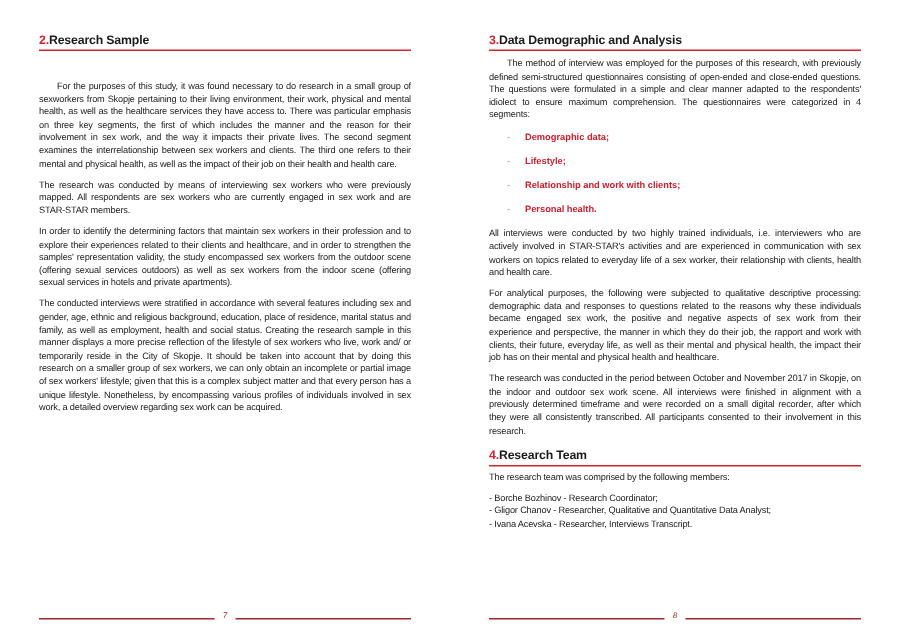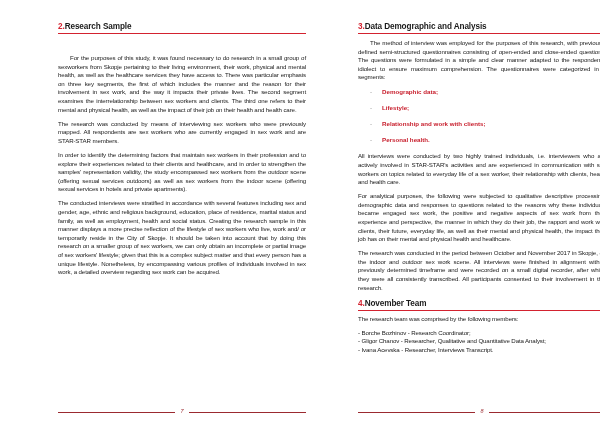--- a/index.html
+++ b/index.html
@@ -1,18 +1,18 @@
 <!DOCTYPE html>
 <html><head>
 <meta charset="utf-8">
 <style>
   html, body { margin:0; padding:0; background:#ffffff; }
   body { width:600px; height:425px; position:relative; overflow:hidden;
          font-family:"Liberation Sans", sans-serif; color:#1a1a1a; }
-  .page { position:absolute; top:0; height:425px; width:300px;margin-left:32px; }
+  .page { position:absolute; top:0; height:425px; width:300px; }
   .page.left { left:0; }
   .page.right { left:300px; }
   .inner { position:absolute; left:26px; right:26px; top:0; }
   .heading { font-weight:bold; font-size:8.2px; letter-spacing:-0.1px;
              padding-bottom:2px; border-bottom:1.4px solid #d3222f; }
   .heading .num { color:#d3222f; }
   p { margin:0; font-size:6.15px; line-height:8.6px; text-align:justify; letter-spacing:-0.12px; }
   p.indent { text-indent:12px; }
   .sp { height:5.5px; }
   ul.segments { list-style:none; margin:0; padding:0 0 0 12px; }
@@ -63,21 +63,21 @@
       <li><span class="dash">-</span><span>Relationship and work with clients;</span></li>
       <li><span class="dash">-</span><span>Personal health.</span></li>
     </ul>
     <p>All interviews were conducted by two highly trained individuals, i.e. interviewers who are actively involved in STAR-STAR's activities and are experienced in communication with sex workers on topics related to everyday life of a sex worker, their relationship with clients, health and health care.</p>
     <div class="sp"></div>
     <p>For analytical purposes, the following were subjected to qualitative descriptive processing: demographic data and responses to questions related to the reasons why these individuals became engaged sex work, the positive and negative aspects of sex work from their experience and perspective, the manner in which they do their job, the rapport and work with clients, their future, everyday life, as well as their mental and physical health, the impact their job has on their mental and physical health and healthcare.</p>
     <div class="sp"></div>
     <p>The research was conducted in the period between October and November 2017 in Skopje, on the indoor and outdoor sex work scene. All interviews were finished in alignment with a previously determined timeframe and were recorded on a small digital recorder, after which they were all consistently transcribed. All participants consented to their involvement in this research.</p>
     <div style="height:7px;"></div>
     <div class="heading">
-      <span class="num">4.</span><span>November Team</span>
+      <span class="num">4.</span><span>Research Team</span>
     </div>
     <div style="height:4px;"></div>
     <p>The research team was comprised by the following members:</p>
     <div style="height:5px;"></div>
     <div class="members">
       <div>- Borche Bozhinov - Research Coordinator;</div>
       <div>- Gligor Chanov - Researcher, Qualitative and Quantitative Data Analyst;</div>
       <div>- Ivana Acevska - Researcher, Interviews Transcript.</div>
     </div>
   </div>

